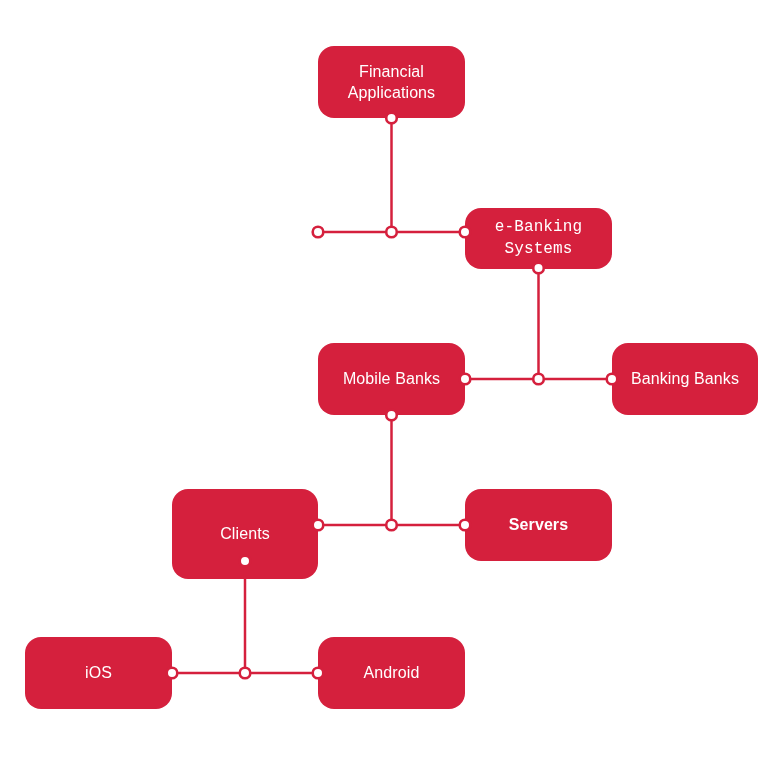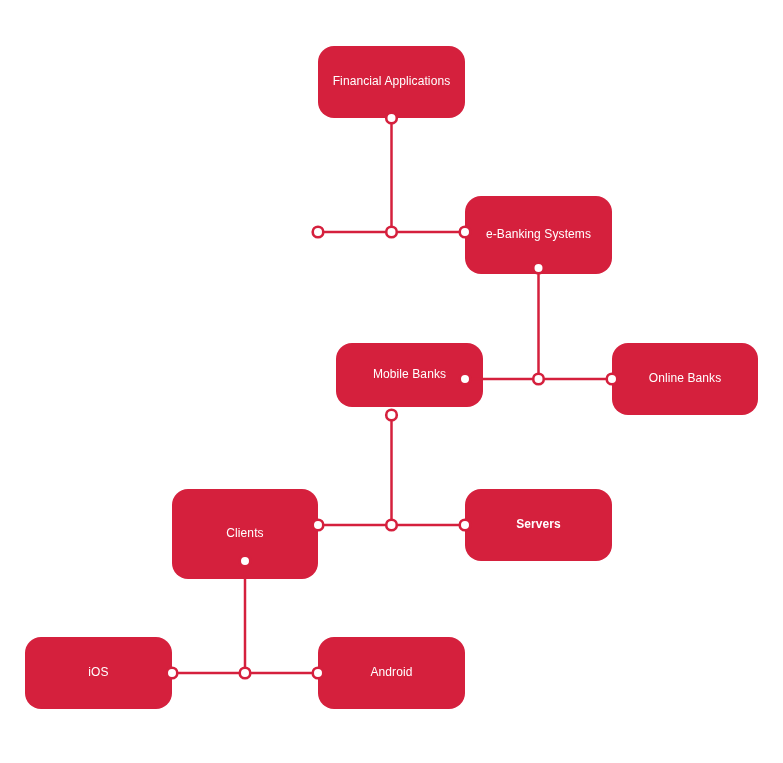--- a/index.html
+++ b/index.html
@@ -24,21 +24,21 @@
   }
   .node {
     position: absolute;
     background: var(--node-fill);
     border-radius: 16px;
     display: flex;
     align-items: center;
     justify-content: center;
     text-align: center;
     color: var(--node-text);
-    font-size: 12px;
+    font-size: 16px;
     line-height: 1.32;
     padding: 6px 13px;
     letter-spacing: 0.1px;
   }
   .edges-overlay {
     position: absolute;
     left: 0;
     top: 0;
     width: 783px;
     height: 763px;
@@ -50,22 +50,22 @@
     stroke-width: 2.5;
   }
   .edges-overlay circle {
     fill: var(--connector-dot-fill);
     stroke: var(--accent);
     stroke-width: 2.6;
   }
   
   #n-financial   { left: 318px; top:  46px; width: 147px; height: 72px; }
   #n-automated   { left: 172px; top: 196px; width: 146px; height: 72px; }
-  #n-ebanking    { left: 465px; top: 196px; width: 147px; height: 78px; }
-  #n-mobile      { left: 318px; top: 343px; width: 147px; height: 64px; margin-left: 18px; }
+  #n-ebanking    { left: 465px; top: 208px; width: 147px; height: 61px; font-family: Liberation Mono, monospace; }
+  #n-mobile      { left: 318px; top: 343px; width: 147px; height: 72px; }
   #n-online      { left: 612px; top: 343px; width: 146px; height: 72px; }
   #n-clients     { left: 172px; top: 489px; width: 146px; height: 90px; }
   #n-servers     { left: 465px; top: 489px; width: 147px; height: 72px; font-weight: bold; }
   #n-ios         { left:  25px; top: 637px; width: 147px; height: 72px; }
   #n-android     { left: 318px; top: 637px; width: 147px; height: 72px; }
 </style>
 </head>
 <body>
 
 <div class="canvas">
@@ -73,21 +73,21 @@
   <div class="node" id="n-financial">
     <span>Financial Applications</span>
   </div>
   <div class="node" id="n-ebanking">
     <span>e-Banking Systems</span>
   </div>
   <div class="node" id="n-mobile">
     <span>Mobile Banks</span>
   </div>
   <div class="node" id="n-online">
-    <span>Online Banks</span>
+    <span>Banking Banks</span>
   </div>
   <div class="node" id="n-clients">
     <span>Clients</span>
   </div>
   <div class="node" id="n-servers">
     <span>Servers</span>
   </div>
   <div class="node" id="n-android">
     <span>Android</span>
   </div>

